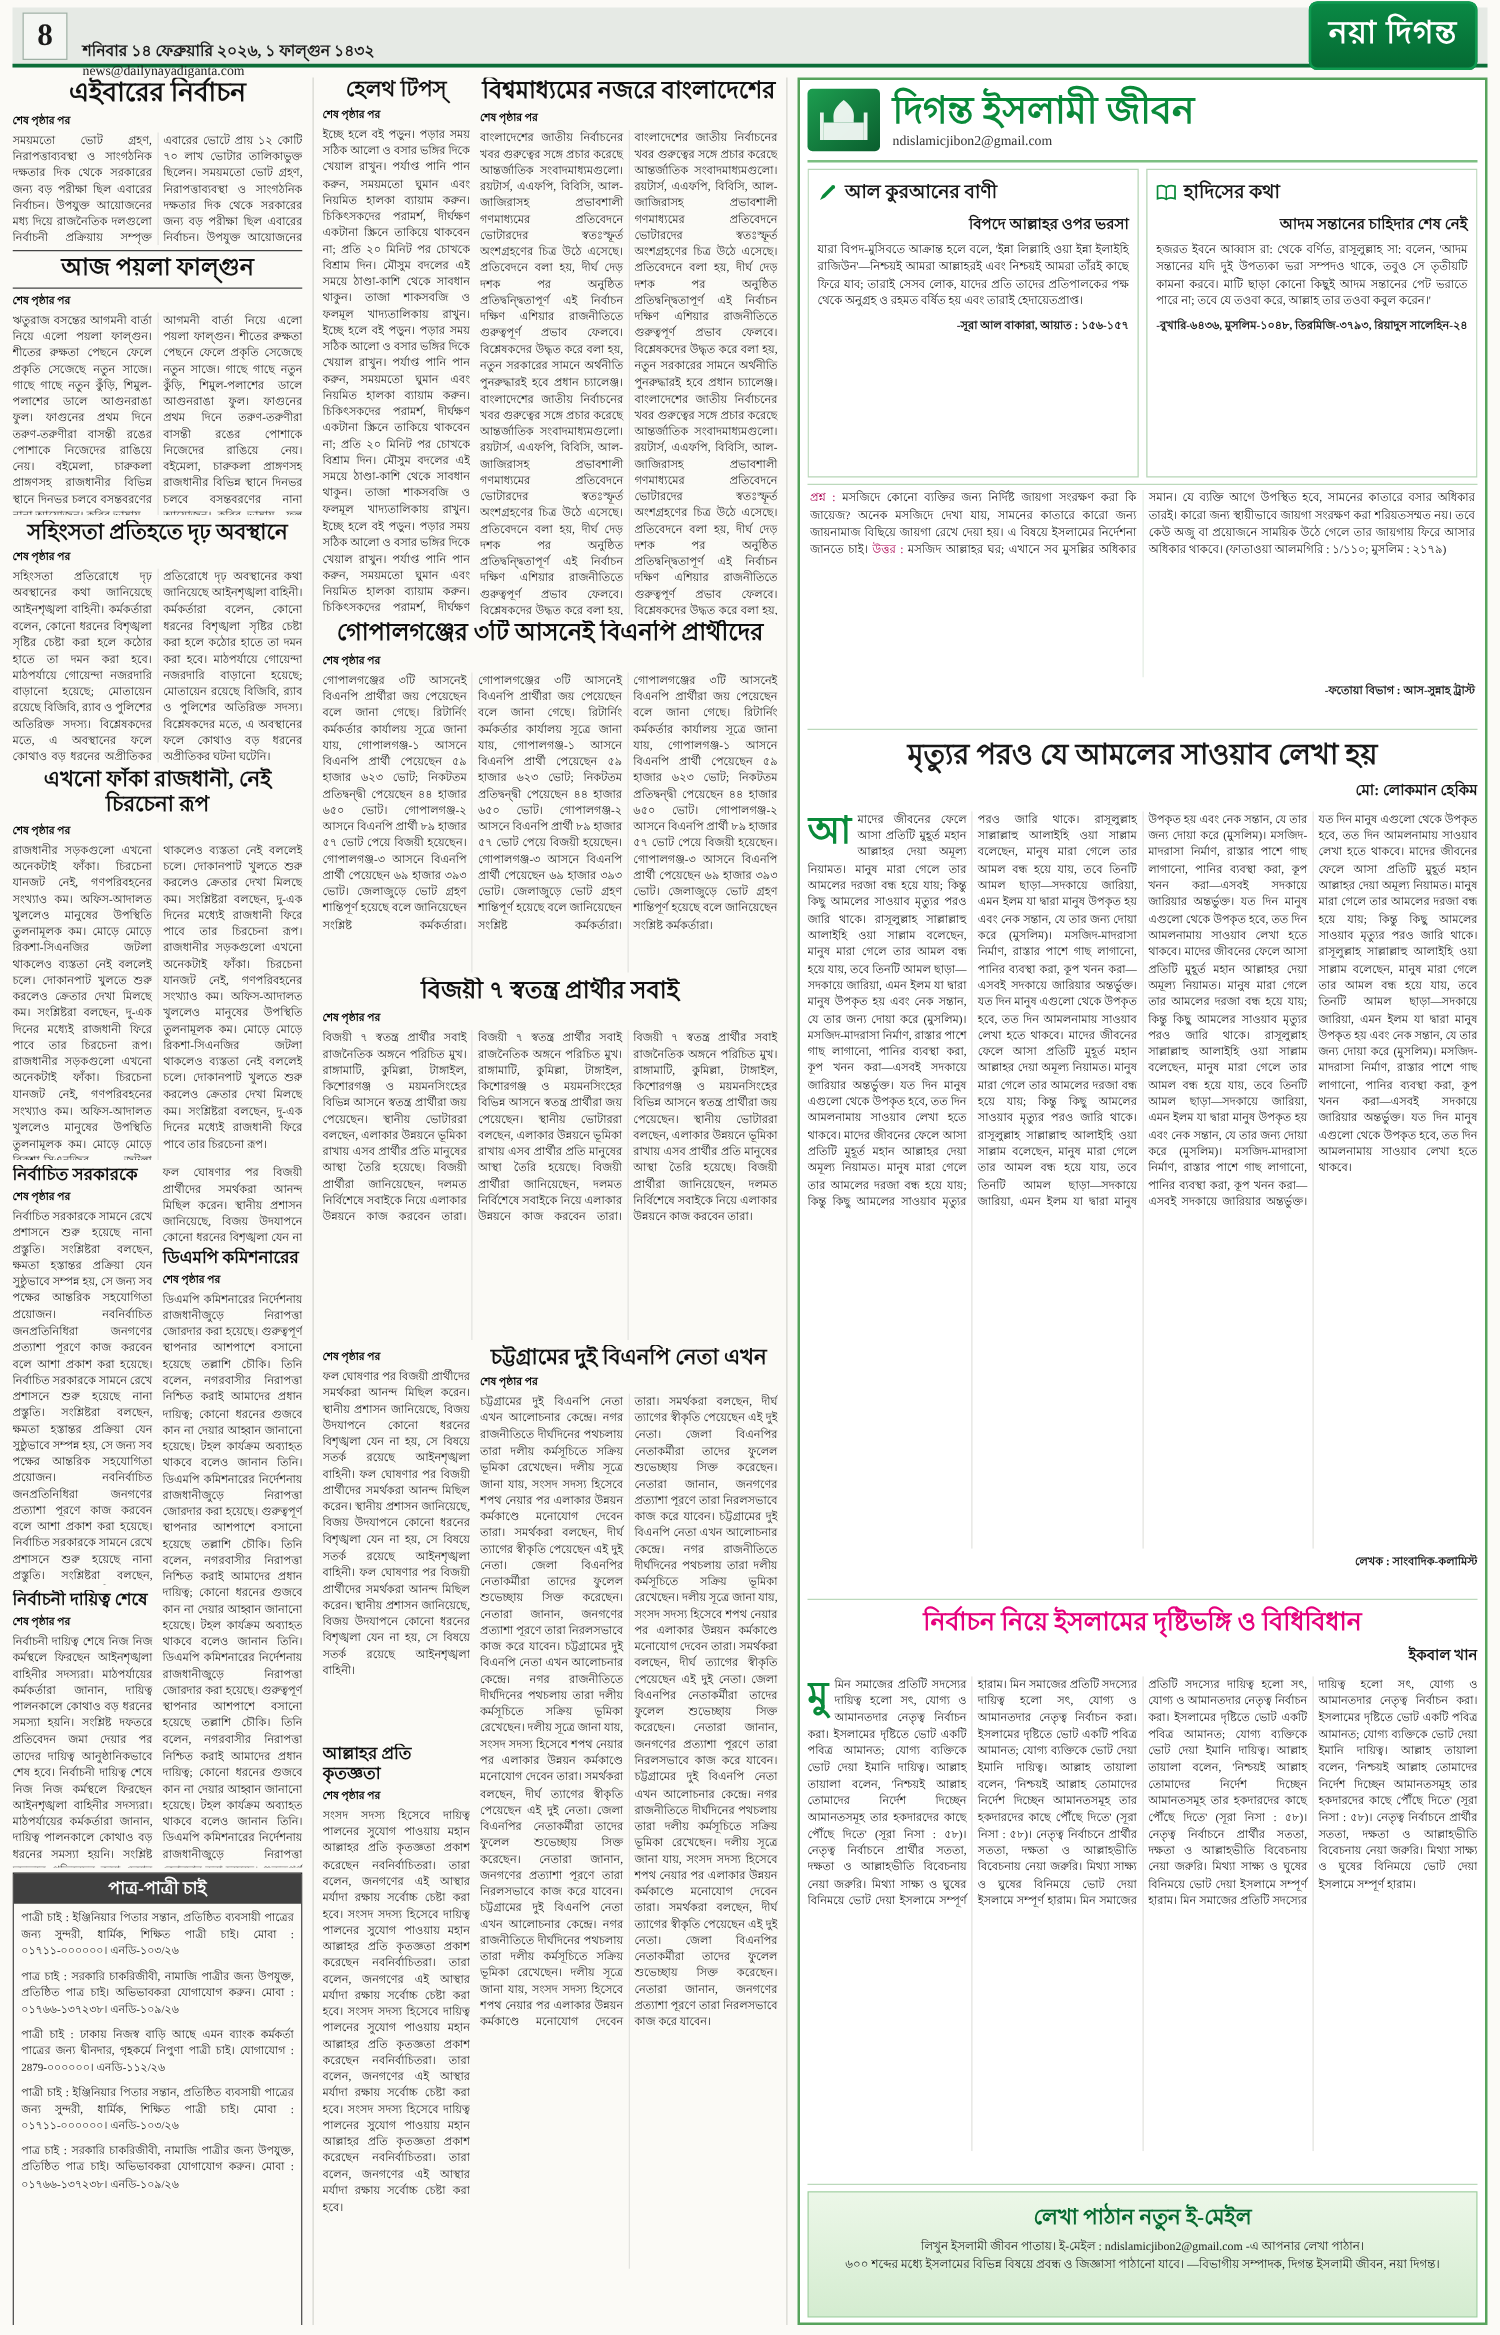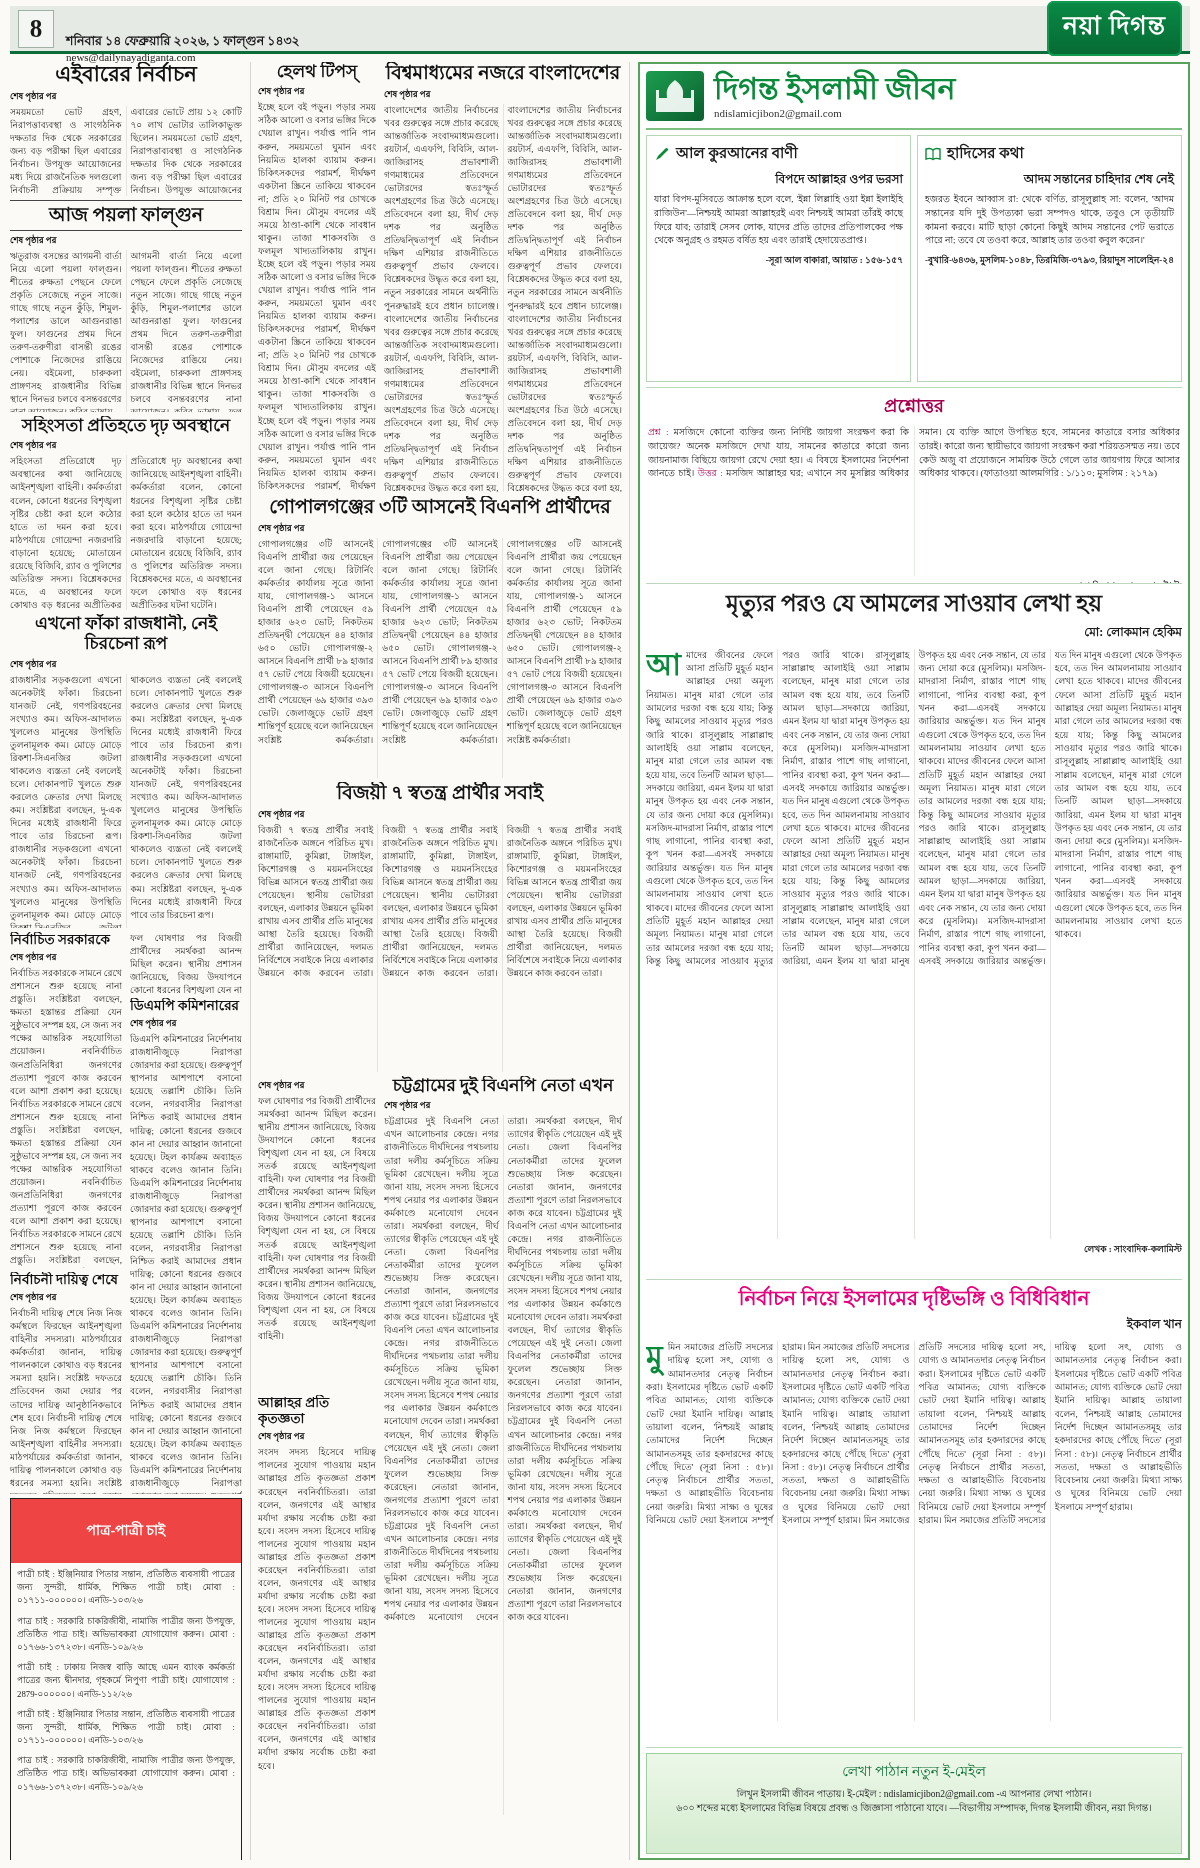--- a/index.html
+++ b/index.html
@@ -45,22 +45,22 @@
   #art-violence { height:194px; }
   #art-empty { height:314px; }
   .subgrid { height:566px; display:grid; grid-template-columns:1fr 1fr; column-gap:8px; overflow:hidden; }
   .subgrid .subcol { overflow:hidden; }
   #sub-elected { height:336px; overflow:hidden; }
   #sub-duty { height:222px; overflow:hidden; }
   #sub-pre { height:62px; overflow:hidden; }
   #sub-dmp { height:496px; overflow:hidden; }
 
   .classified { height:364px; border:1px solid #222; overflow:hidden; }
-  .classified-head { background:#ef4444; color:#fff; text-align:center; font-weight:bold;
-                     font-size:14px; padding:20px 0; }
+  .classified-head { background:#404040; color:#fff; text-align:center; font-weight:bold;
+                     font-size:14px; padding:0 0; }
   .classified-body { padding:5px 6px; font-size:8.8px; line-height:1.5; text-align:justify; }
   .classified-body p { margin-bottom:7px; }
 
   
   .mid-top { height:434px; display:grid; grid-template-columns:118px 1fr; column-gap:8px; overflow:hidden; }
   .mid-top .tight { overflow:hidden; }
   #art-health .body { column-count:1; }
   #art-gopal { height:282px; }
   #art-winners { height:290px; }
   .mid-bottom { height:768px; display:grid; grid-template-columns:118px 1fr; column-gap:8px; overflow:hidden; }
@@ -96,21 +96,21 @@
   .ia-head.pink { color:#e5007d; font-size:20px; }
   .ia-byline { text-align:right; font-weight:bold; font-size:12px; margin:4px 0 6px; }
   .ia-body { font-size:9px; line-height:1.48; text-align:justify; overflow:hidden; }
   .ia-body-1 { height:590px; }
   .ia-body-2 { height:380px; }
   .dropcap { float:left; font-size:30px; line-height:0.9; font-weight:bold; padding:2px 5px 0 0; color:#0a8a3a; }
   .ia-foot { font-size:9px; font-weight:bold; text-align:right; margin-top:3px; }
 
   .islam-foot { flex:1; margin-top:5px; background:linear-gradient(#ecf7e8,#d4ecd0);
                 border:1px solid #9fcf9f; padding:6px 12px; text-align:center; overflow:hidden; }
-  .foot-title { font-size:14px; font-weight:normal; color:#06692f; margin-bottom:3px; }
+  .foot-title { font-size:17px; font-weight:bold; color:#06692f; margin-bottom:3px; }
   .foot-line { font-size:9.5px; line-height:1.5; }
 </style>
 </head>
 <body>
 
 <div class="page">
 
   <header class="topbar">
     <div class="pageno">8</div>
     <div class="dateblock">
@@ -268,21 +268,20 @@
             </svg>
             <span>হাদিসের কথা</span>
           </div>
           <div class="qbox-sub">আদম সন্তানের চাহিদার শেষ নেই</div>
           <div class="qbox-body">হজরত ইবনে আব্বাস রা: থেকে বর্ণিত, রাসূলুল্লাহ সা: বলেন, 'আদম সন্তানের যদি দুই উপত্যকা ভরা সম্পদও থাকে, তবুও সে তৃতীয়টি কামনা করবে। মাটি ছাড়া কোনো কিছুই আদম সন্তানের পেট ভরাতে পারে না; তবে যে তওবা করে, আল্লাহ তার তওবা কবুল করেন।'</div>
           <div class="qbox-src">-বুখারি-৬৪৩৬, মুসলিম-১০৪৮, তিরমিজি-৩৭৯৩, রিয়াদুস সালেহিন-২৪</div>
         </div>
       </div>
 
       <div class="qa">
-        <div class="qa-title">প্রশ্নোত্তর</div>
         <div class="qa-body">
           <span class="qa-label">প্রশ্ন :</span>
           <span>মসজিদে কোনো ব্যক্তির জন্য নির্দিষ্ট জায়গা সংরক্ষণ করা কি জায়েজ? অনেক মসজিদে দেখা যায়, সামনের কাতারে কারো জন্য জায়নামাজ বিছিয়ে জায়গা রেখে দেয়া হয়। এ বিষয়ে ইসলামের নির্দেশনা জানতে চাই।</span>
           <span class="qa-label">উত্তর :</span>
           <span>মসজিদ আল্লাহর ঘর; এখানে সব মুসল্লির অধিকার সমান। যে ব্যক্তি আগে উপস্থিত হবে, সামনের কাতারে বসার অধিকার তারই। কারো জন্য স্থায়ীভাবে জায়গা সংরক্ষণ করা শরিয়তসম্মত নয়। তবে কেউ অজু বা প্রয়োজনে সাময়িক উঠে গেলে তার জায়গায় ফিরে আসার অধিকার থাকবে। (ফাতাওয়া আলমগিরি : ১/১১০; মুসলিম : ২১৭৯)</span>
         </div>
         <div class="qa-sign">-ফতোয়া বিভাগ : আস-সুন্নাহ ট্রাস্ট</div>
       </div>
 
       <article class="islam-art1">

